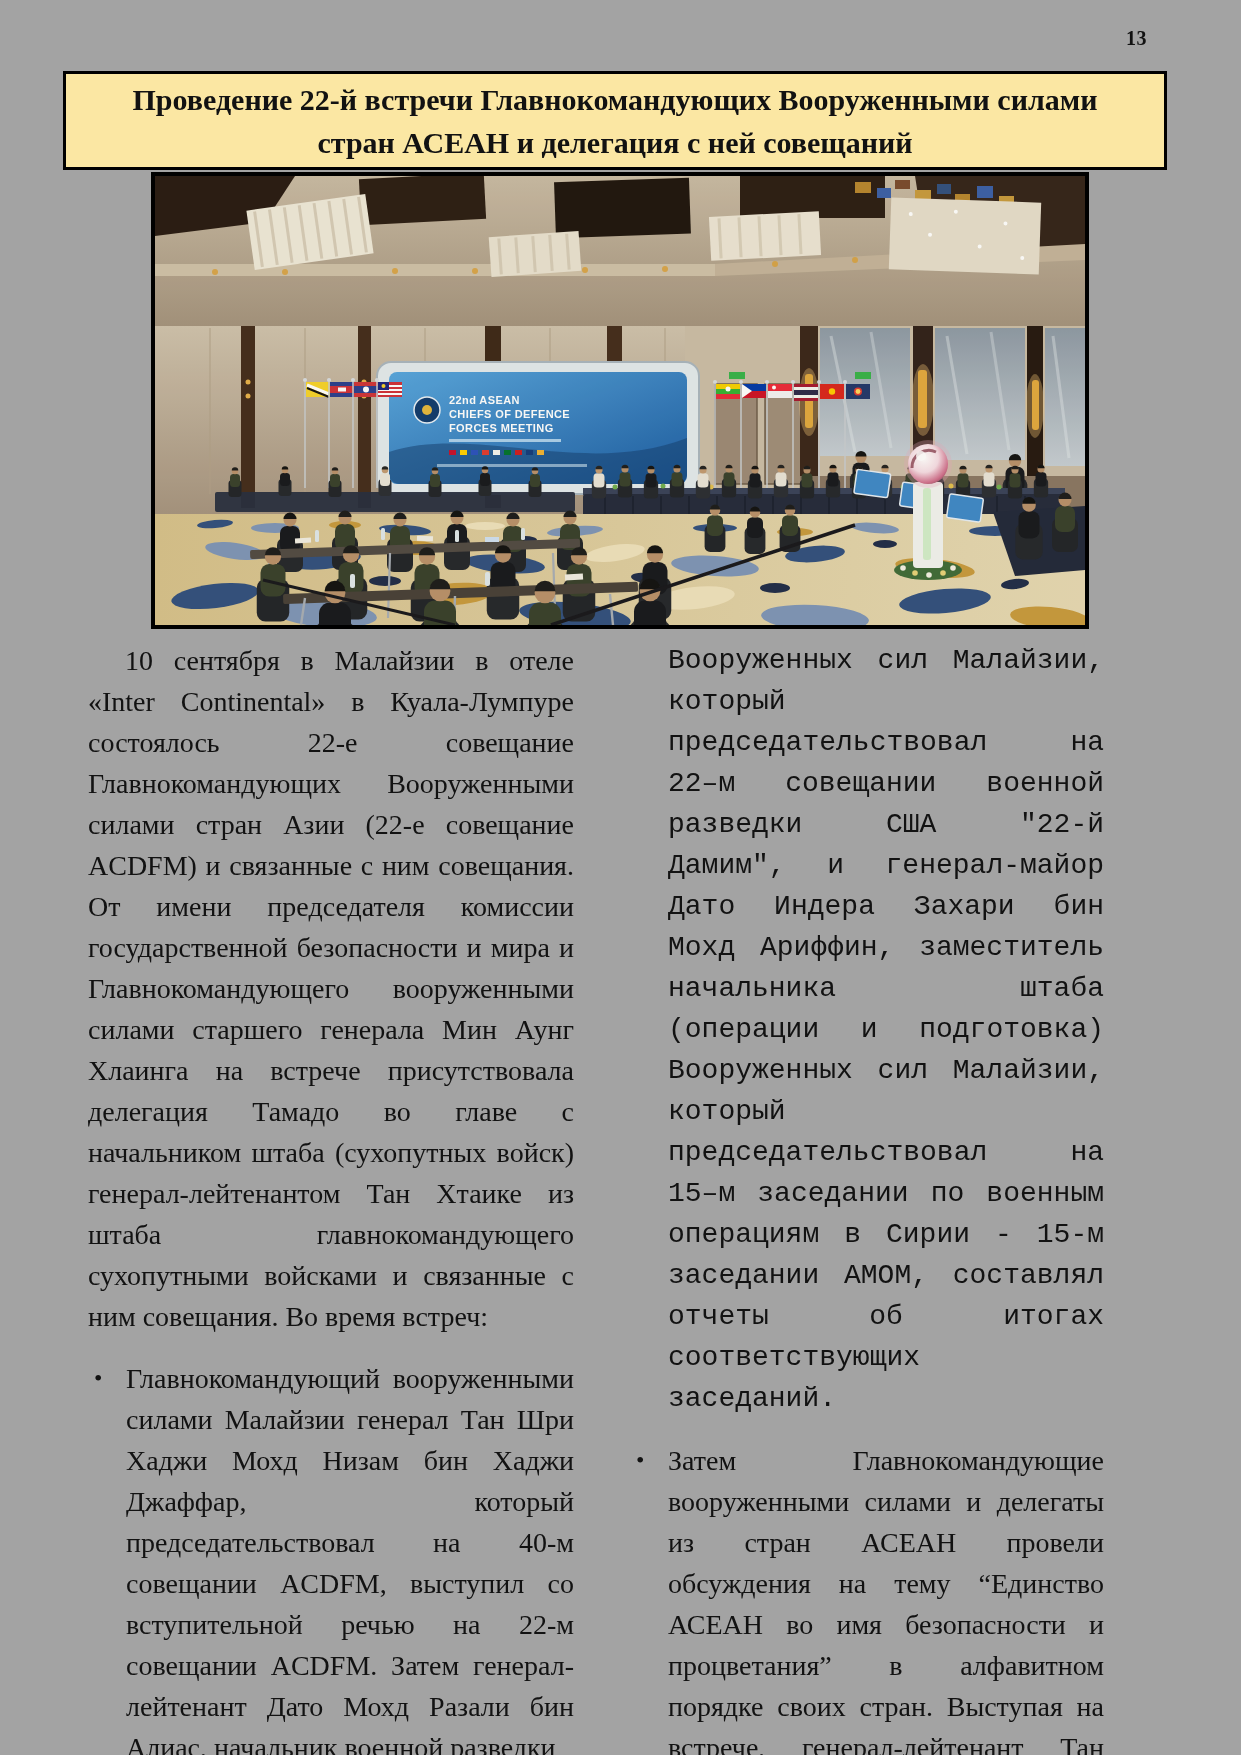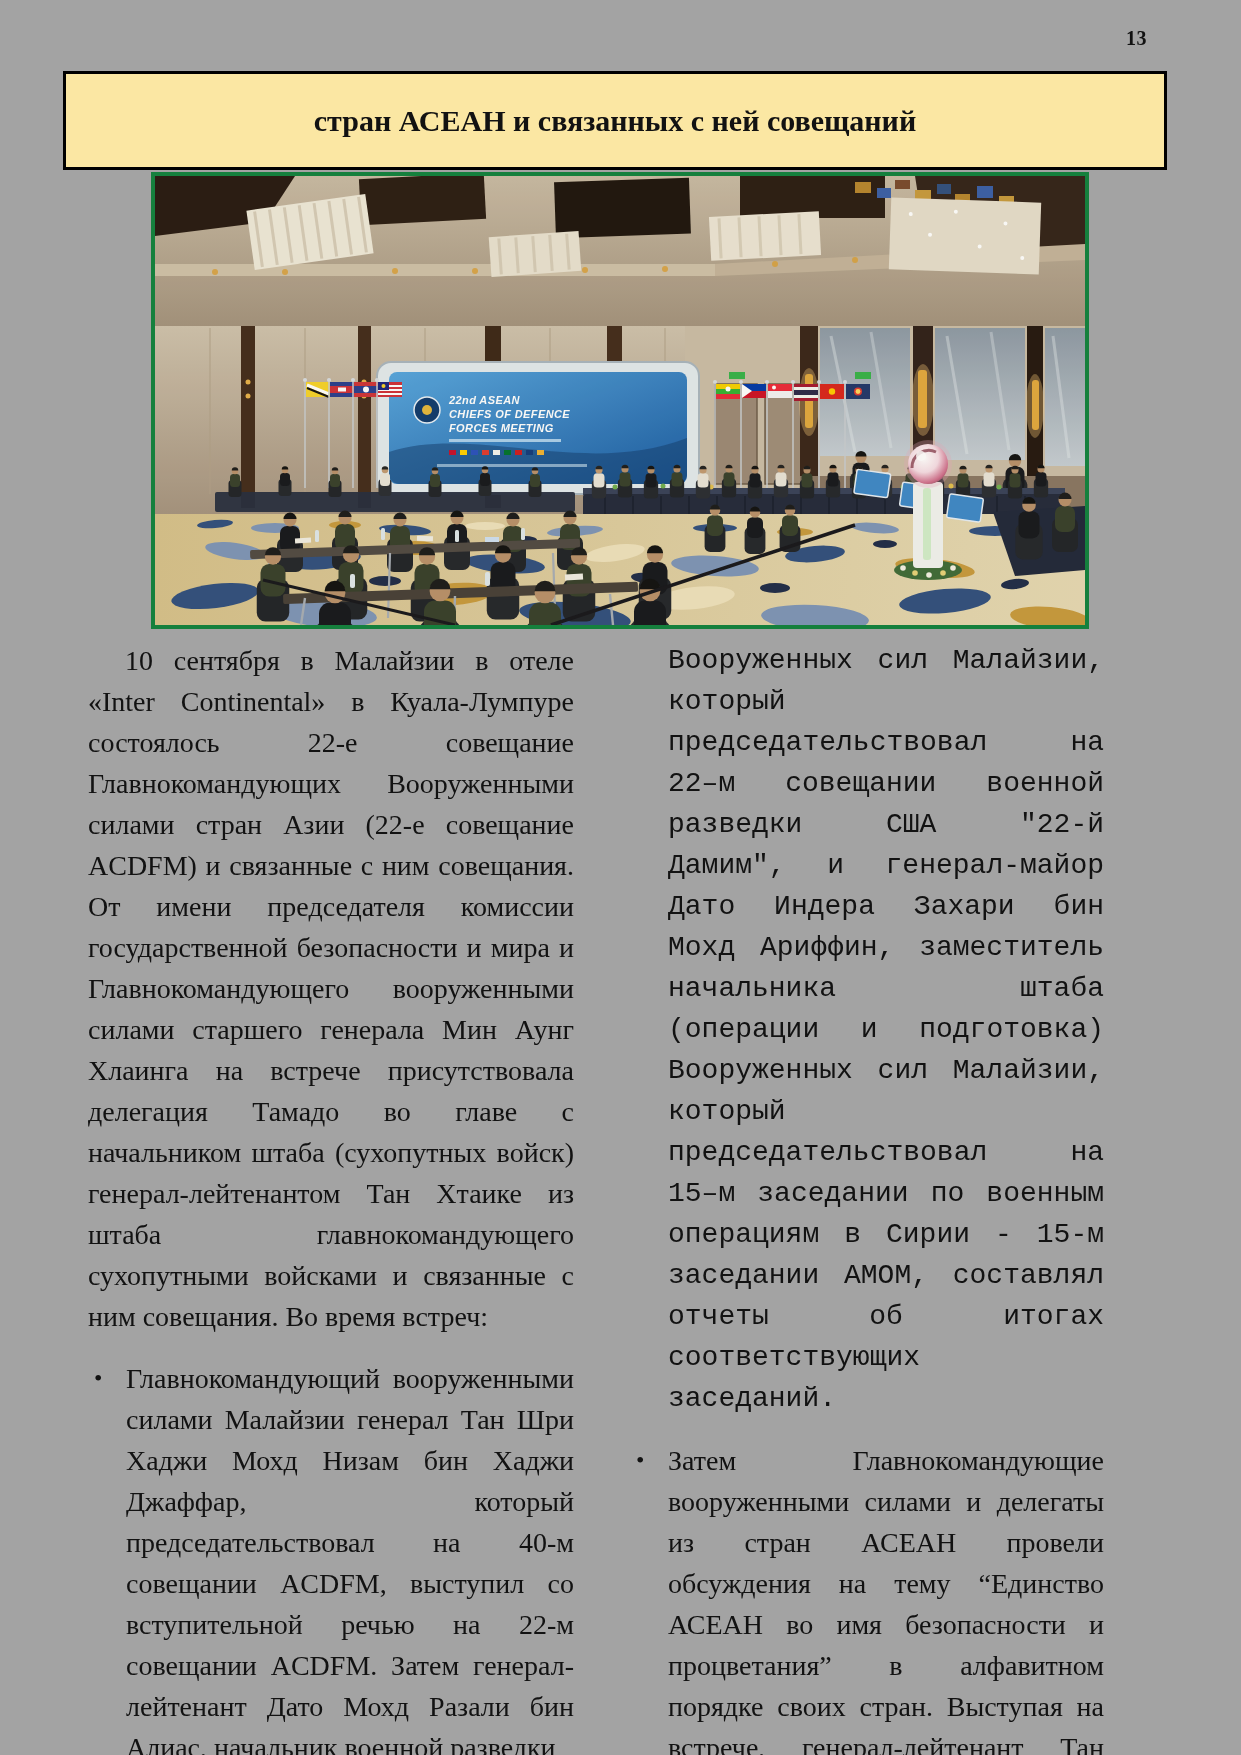--- a/index.html
+++ b/index.html
@@ -13,21 +13,21 @@
     font-size:20px;font-weight:bold;letter-spacing:.5px;
   }
   .banner{
     position:absolute;left:63px;top:71px;width:1104px;height:99px;
     box-sizing:border-box;background:#fbe7a3;border:3px solid #000;
     display:flex;flex-direction:column;align-items:center;justify-content:center;
   }
   .banner-line{font-size:30px;font-weight:bold;line-height:43px;white-space:nowrap;}
   .photo-frame{
     position:absolute;left:151px;top:172px;width:930px;height:449px;
-    border:4px solid #15803d;background:#b9aa95;font-style:italic;
+    border:4px solid #000000;background:#b9aa95;
   }
   .photo-frame svg{display:block;}
   .col{position:absolute;top:640px;}
   .col-left{left:88px;width:486px;}
   .col-right{left:630px;width:474px;}
   p.body-text{
     margin:0;font-size:28px;line-height:41px;text-align:justify;
     text-justify:inter-word;
   }
   .intro{text-indent:37px;}
@@ -41,21 +41,22 @@
   .svgtext{font-family:"Liberation Sans","DejaVu Sans",sans-serif;font-weight:bold;fill:#ffffff;letter-spacing:.4px;}
 </style>
 </head>
 <body>
 
 <div class="page">
 
   <div class="page-number">13</div>
 
   <div class="banner">
-    <div class="banner-line">стран АСЕАН и связанных с ней совещаний</div>
+    <div class="banner-line">Проведение 22-й встречи Главнокомандующих Вооруженными силами</div>
+    <div class="banner-line">стран АСЕАН и делегация с ней совещаний</div>
   </div>
 
   <div class="photo-frame">
     <svg viewBox="0 0 930 449" width="930" height="449" xmlns="http://www.w3.org/2000/svg">
       <defs>
         <linearGradient id="gCeil" x1="0" y1="0" x2="0" y2="1">
           <stop offset="0" stop-color="#c9bba5"></stop>
             <stop offset="1" stop-color="#a2917c"></stop>
         </linearGradient>
         <linearGradient id="gWall" x1="0" y1="0" x2="0" y2="1">

